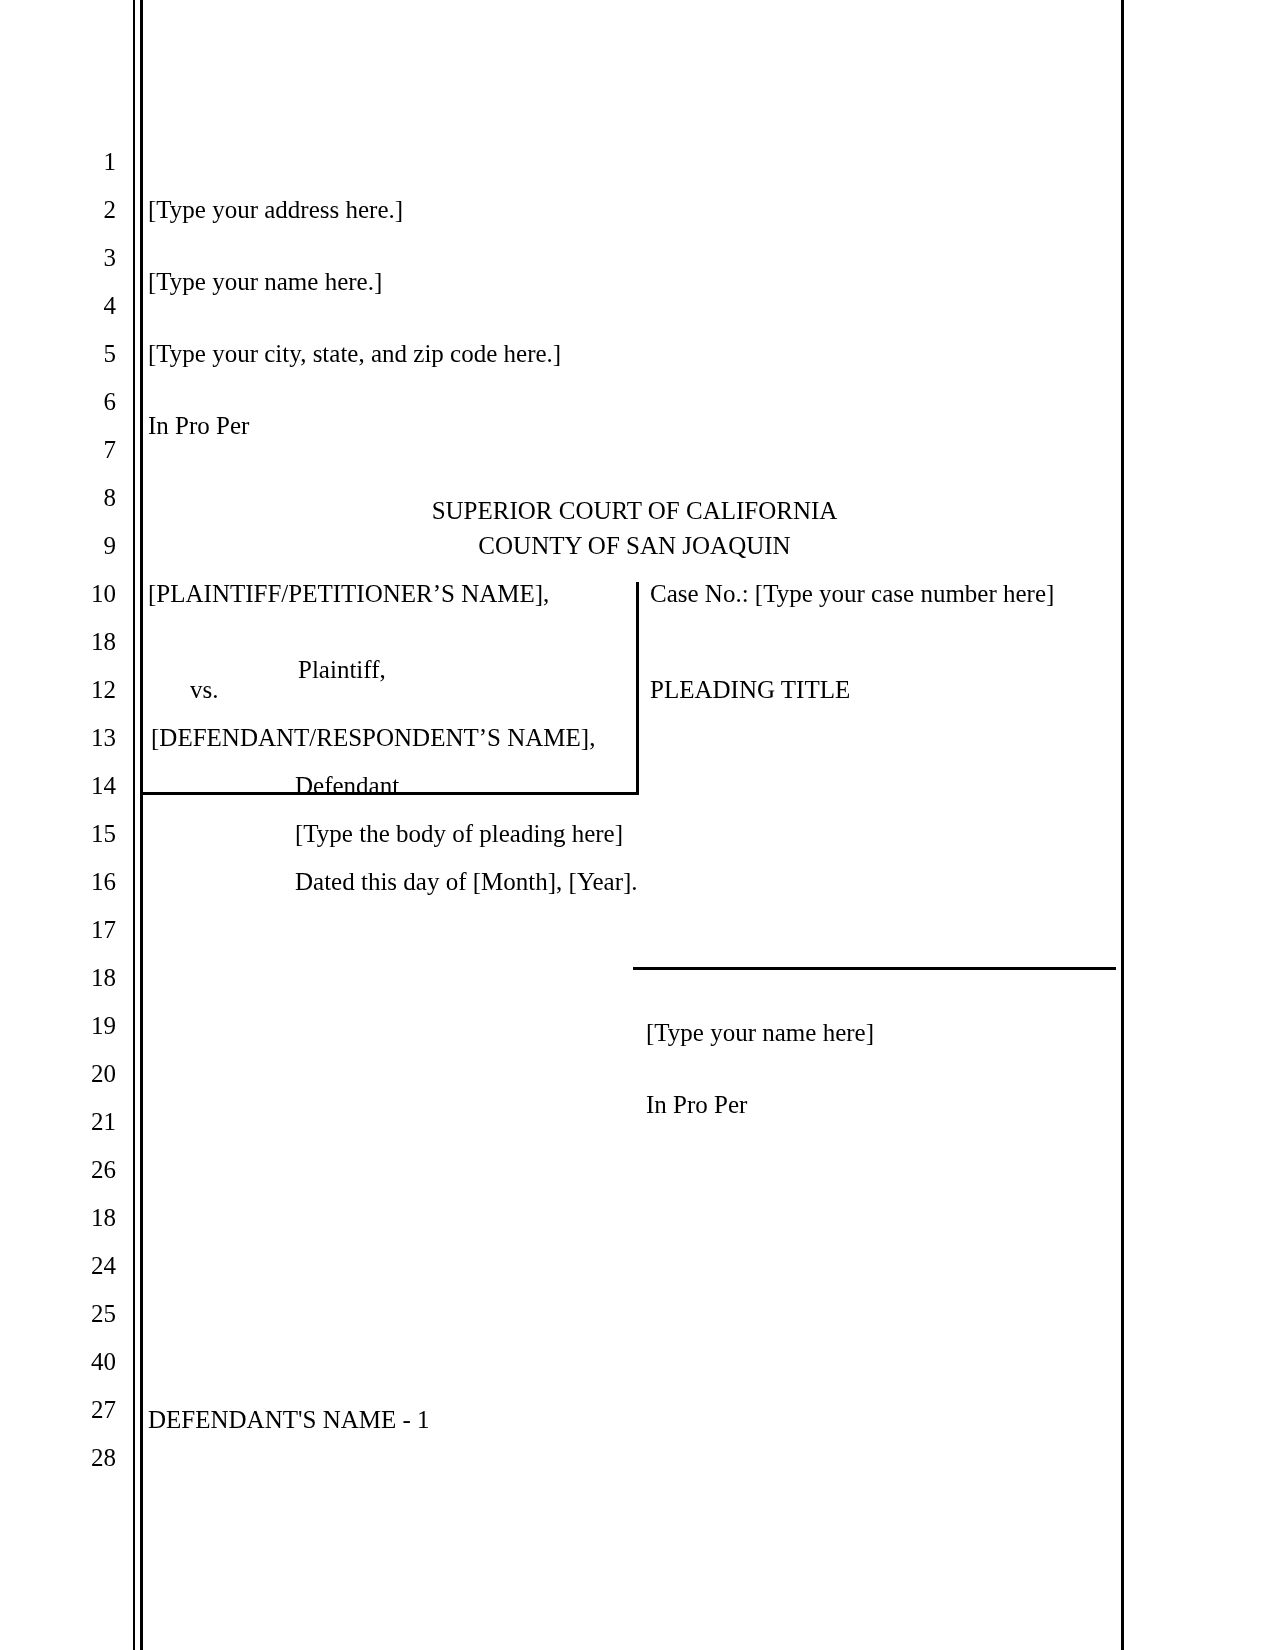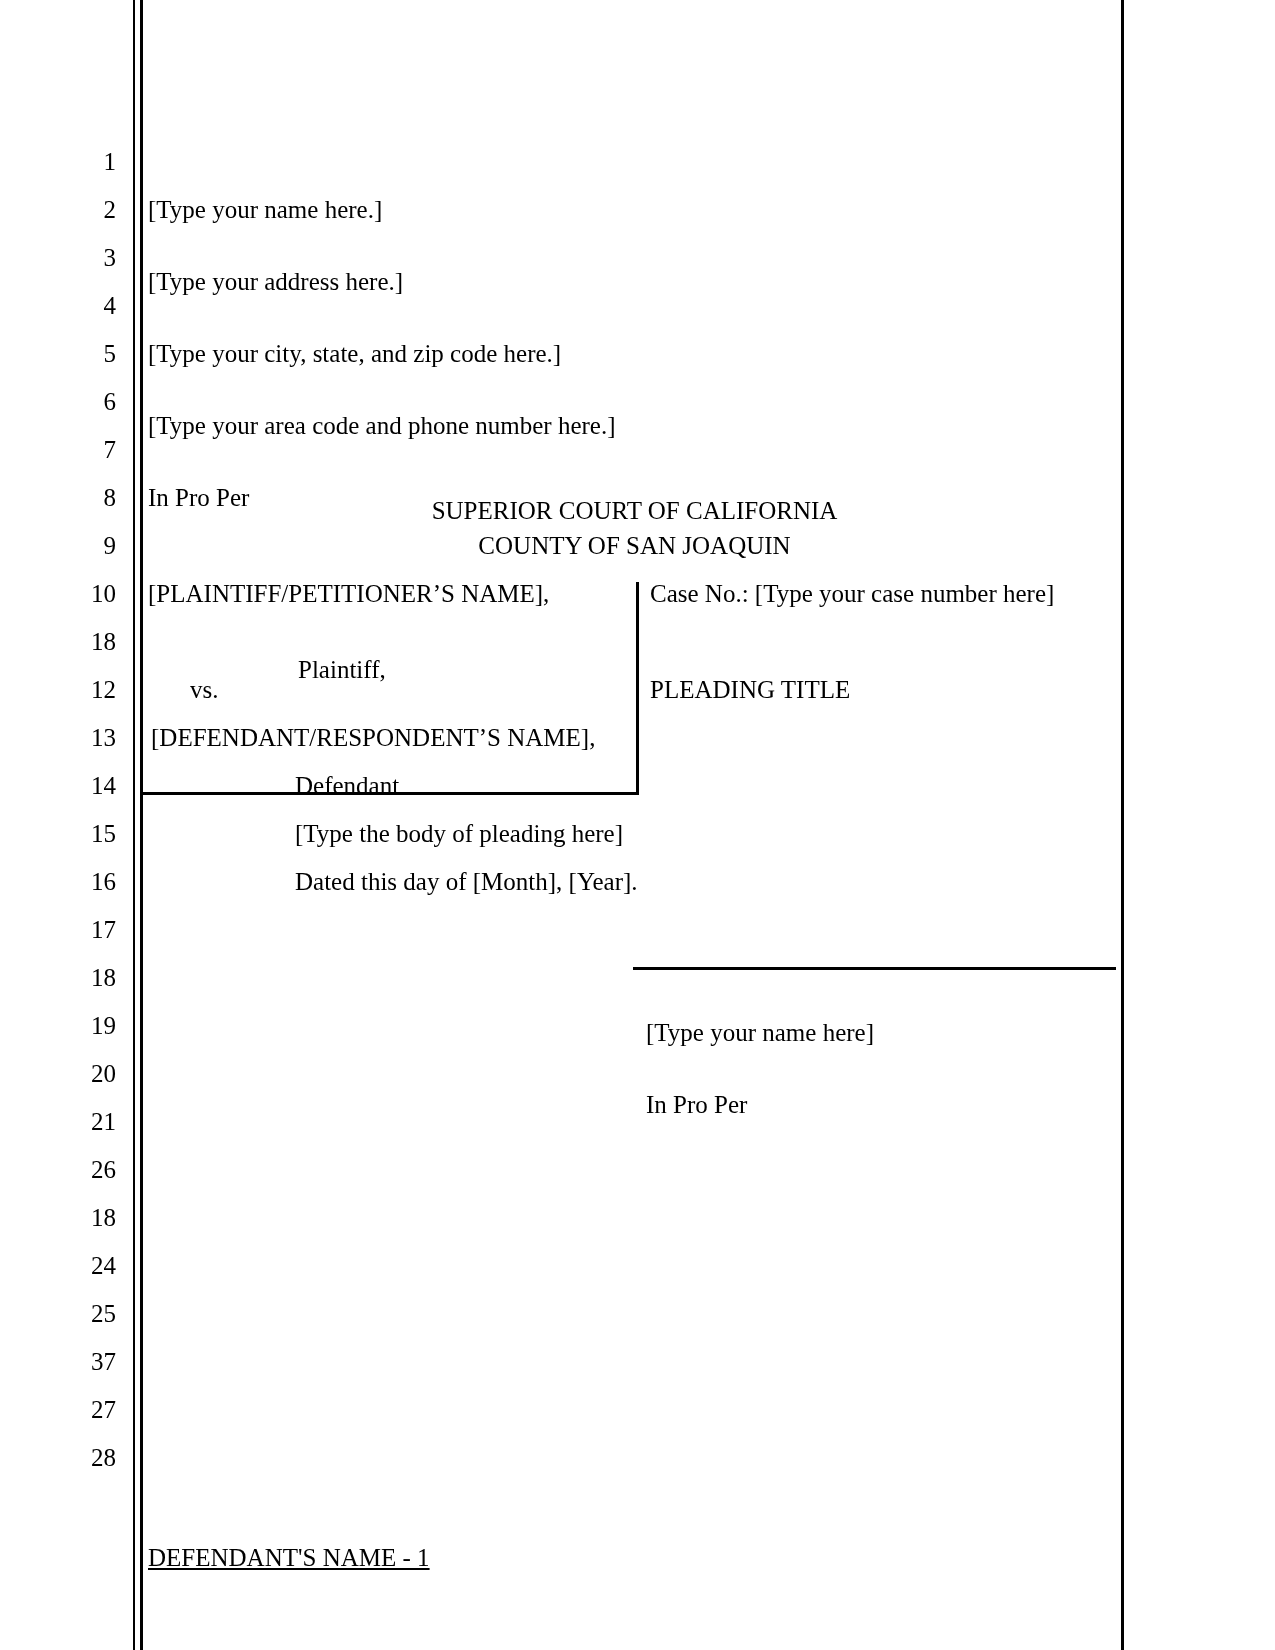--- a/index.html
+++ b/index.html
@@ -85,21 +85,21 @@
   .signature-line {
     position: absolute;
     left: 633px;
     top: 967px;
     width: 483px;
     height: 3px;
     background: #000000;
   }
   .signature-block { left: 646px; top: 973px; }
 
-  .footer-label { left: 148px; top: 1546px; text-decoration: underline; }
+  .footer-label { left: 148px; top: 1408px; }
 </style>
 </head>
 <body>
 
 <div class="page">
 
   <div class="vrule left-outer"></div>
   <div class="vrule left-inner"></div>
   <div class="vrule right"></div>
 
@@ -122,30 +122,29 @@
       <div class="ln">16</div>
       <div class="ln">17</div>
       <div class="ln">18</div>
       <div class="ln">19</div>
       <div class="ln">20</div>
       <div class="ln">21</div>
       <div class="ln">26</div>
       <div class="ln">18</div>
       <div class="ln">24</div>
       <div class="ln">25</div>
-      <div class="ln">37</div>
+      <div class="ln">40</div>
       <div class="ln">27</div>
       <div class="ln">28</div>
     </div>
 
   <div class="abs header-block">
+    <div>[Type your address here.]</div>
     <div>[Type your name here.]</div>
-    <div>[Type your address here.]</div>
     <div>[Type your city, state, and zip code here.]</div>
-    <div>[Type your area code and phone number here.]</div>
     <div>In Pro Per</div>
   </div>
 
   <div class="abs centered court-line1">SUPERIOR COURT OF CALIFORNIA</div>
   <div class="abs plaintiff-name">[PLAINTIFF/PETITIONER’S NAME],</div>
 
   <div class="abs centered court-line2">COUNTY OF SAN JOAQUIN</div>
   <div class="abs plaintiff-label">Plaintiff,</div>
   <div class="abs versus">vs.</div>
   <div class="abs defendant-name">[DEFENDANT/RESPONDENT’S NAME],</div>

